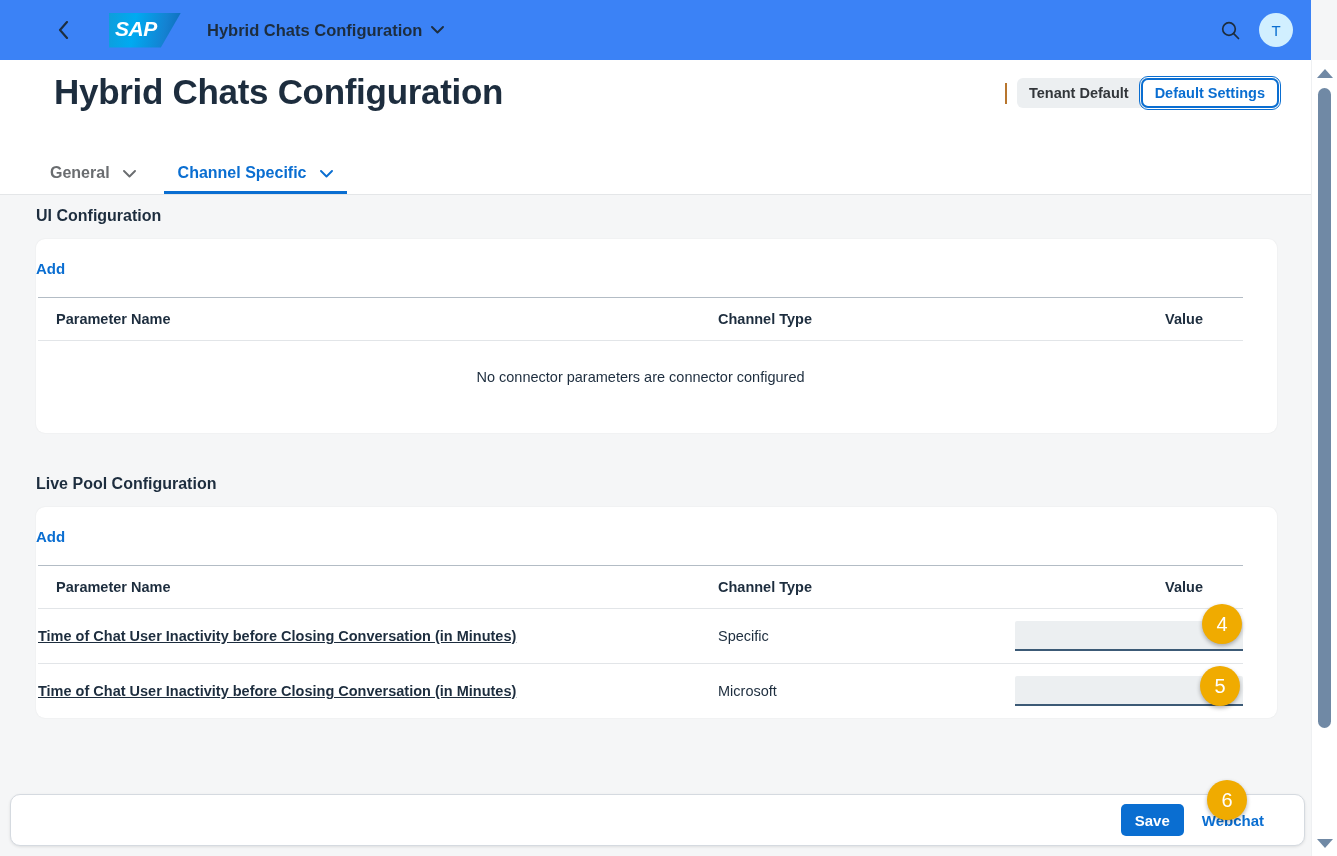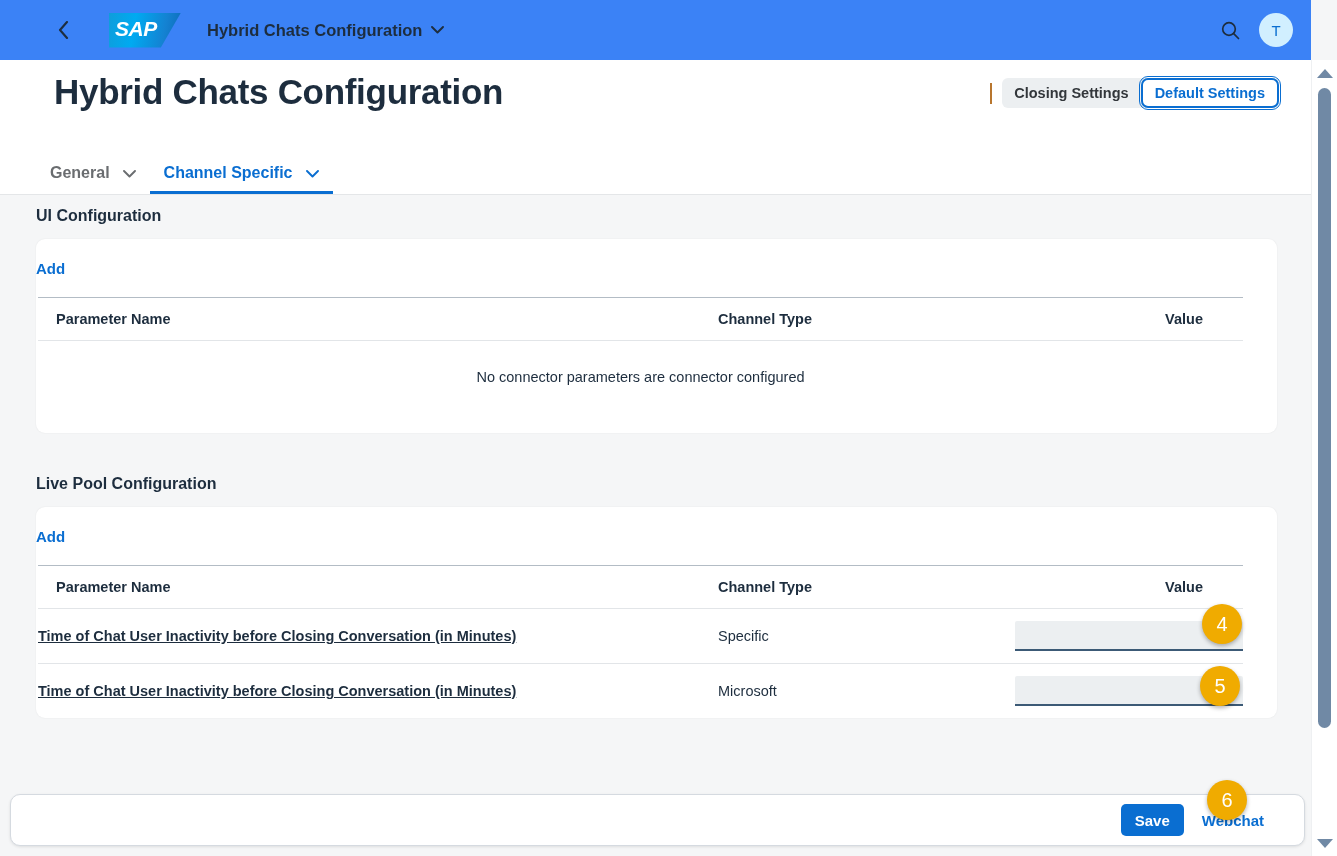--- a/index.html
+++ b/index.html
@@ -112,20 +112,21 @@
   }
 
   
   .tabs {
     position: absolute; left: 0; top: 150px;
     width: 1311px; height: 45px;
     display: flex; align-items: flex-end;
     padding-left: 36px;
     border-bottom: 1px solid #e4e6e8;
     background: #ffffff;
+    gap: 14px;
   }
   .tab {
     display: flex; align-items: center; gap: 13px;
     height: 42px; padding: 0 14px;
     cursor: pointer;
     font-size: 16px; font-weight: bold;
     color: #6a6d70;
     position: relative;
   }
   .tab.active { color: #0a6ed1; }
@@ -311,21 +312,21 @@
       <span>T</span>
     </div>
   </div>
 
   <div class="obj-header">
     <div class="obj-title">Hybrid Chats Configuration</div>
 
     <div class="seg-wrap">
       <div class="seg-divider"></div>
       <div class="segmented">
-        <button class="seg-btn">Closing Settings</button>
+        <button class="seg-btn">Tenant Default</button>
         <button class="seg-btn selected">Default Settings</button>
       </div>
     </div>
   </div>
 
   <div class="tabs">
     <div class="tab">
       <span>General</span>
       <span>
         <svg width="13" height="8" viewBox="0 0 13 8" fill="none">

